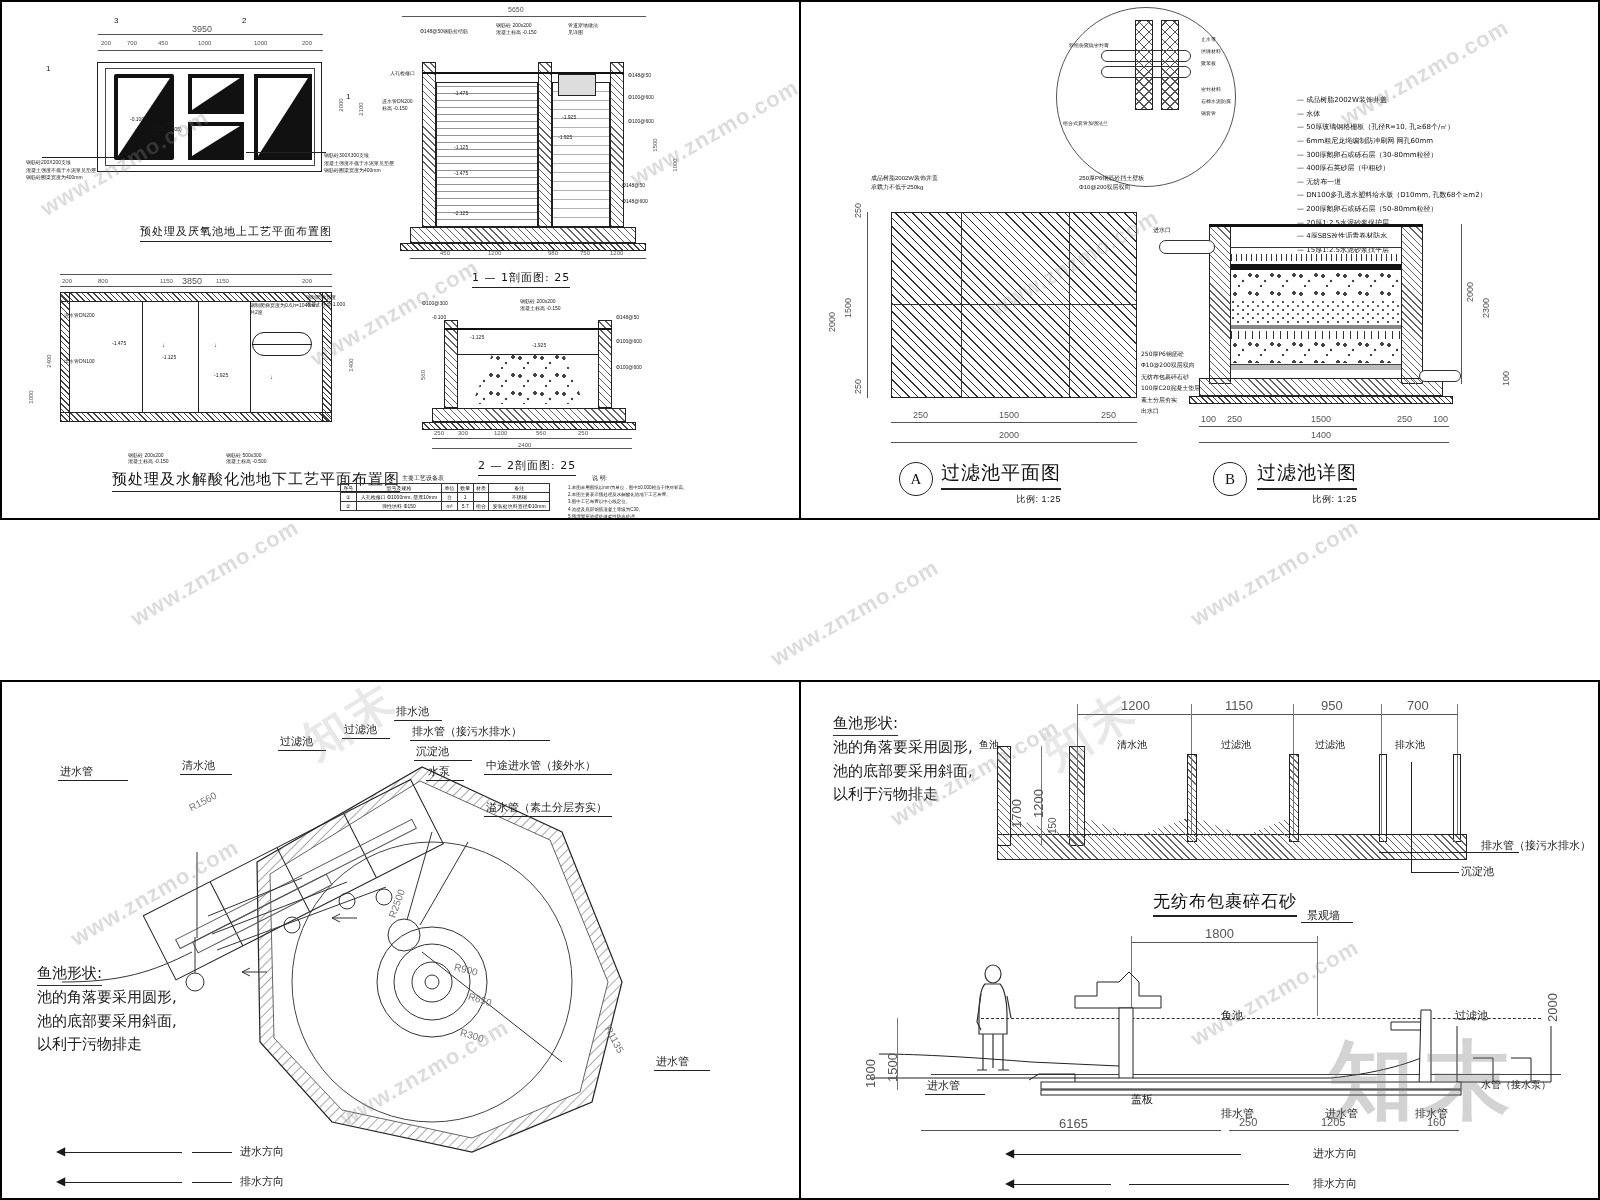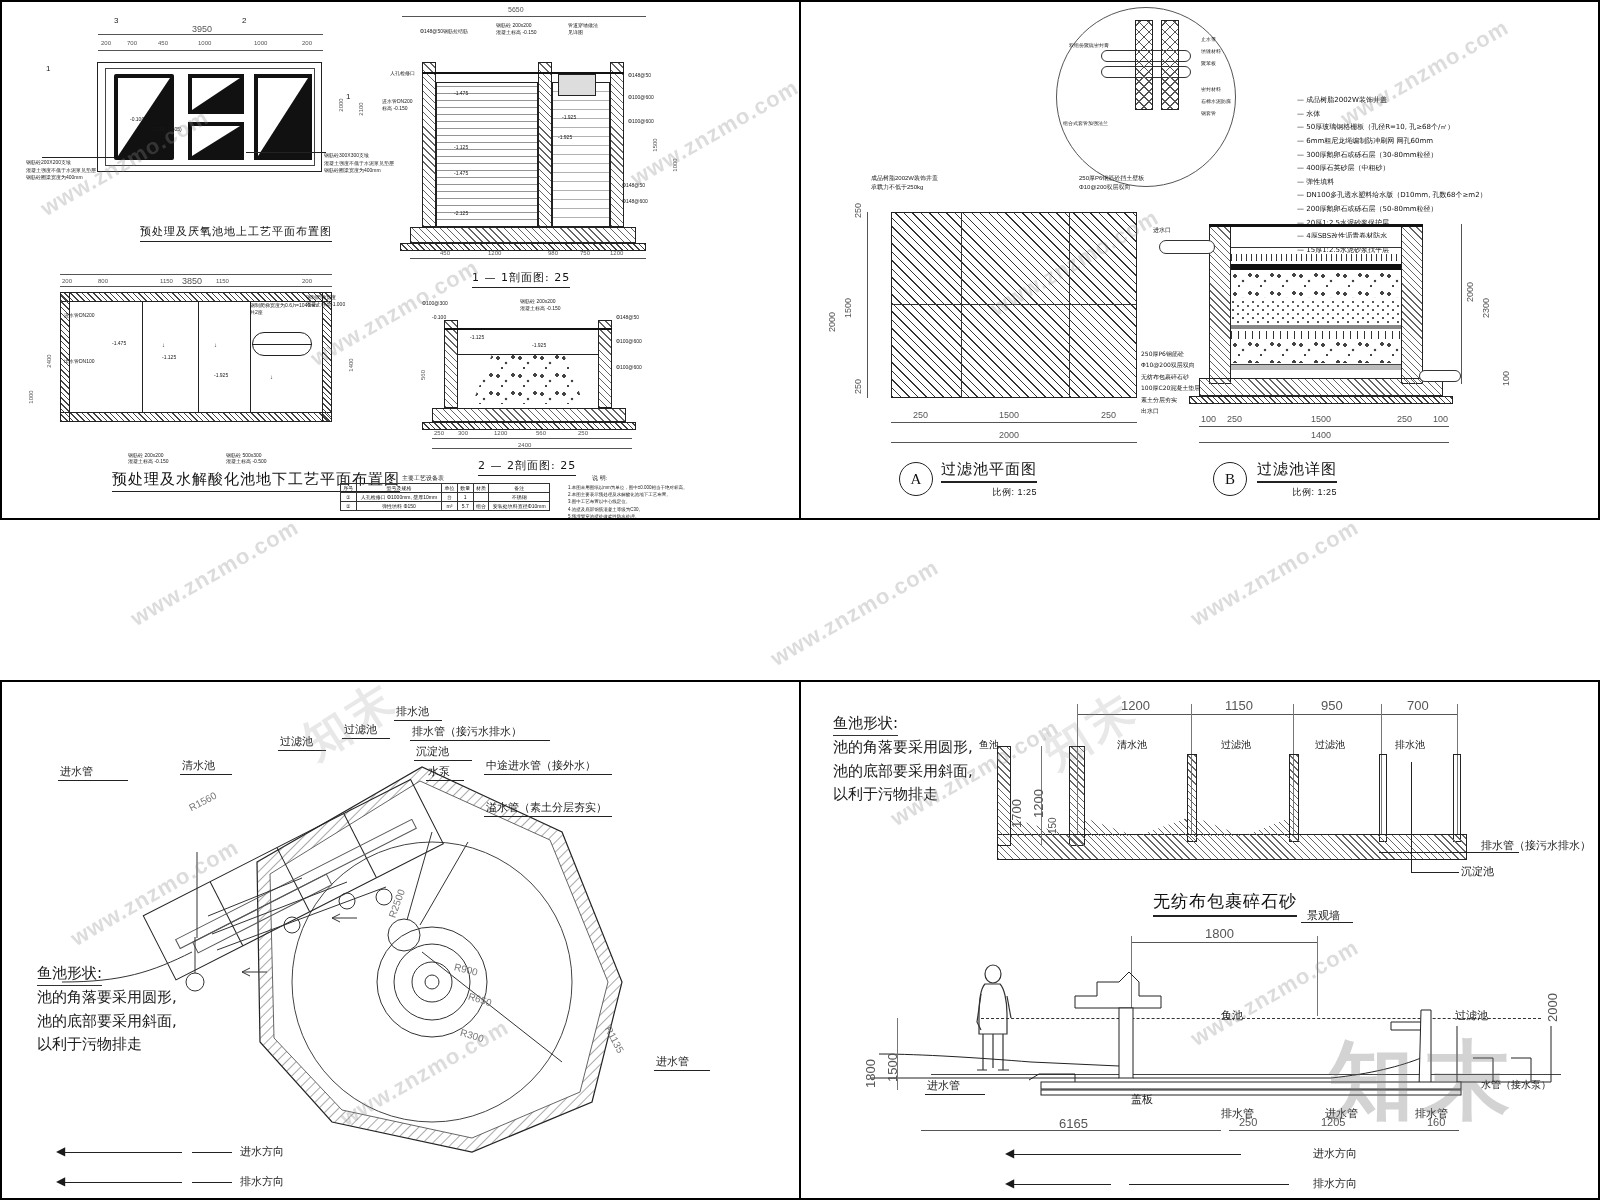--- a/index.html
+++ b/index.html
@@ -88,21 +88,21 @@
   .dimline { position:absolute; height:1px; background:#555; }
   .dimtxt  { position:absolute; font-size:9px; color:#555; font-family:"Liberation Sans",sans-serif; white-space:nowrap;}
 
   .circ-tag {
     position:absolute; border:1.5px solid #222; border-radius:50%;
     display:flex; align-items:center; justify-content:center;
     font-size:15px; font-family:"Liberation Serif", serif; color:#111;
   }
 
   .title-blk { position:absolute; }
-  .title-blk .name { font-size:15px; font-family:"DejaVu Sans",sans-serif; letter-spacing:1px; border-bottom:2px solid #222; padding-bottom:2px; }
+  .title-blk .name { font-size:19px; font-family:"DejaVu Sans",sans-serif; letter-spacing:1px; border-bottom:2px solid #222; padding-bottom:2px; }
   .title-blk .scale { font-size:9px; margin-top:3px; text-align:right; letter-spacing:.5px; }
 
   
   .note { position:absolute; line-height:1.55; font-size:15px; font-family:"DejaVu Sans",sans-serif; color:#1a1a1a; }
   .note .hd { border-bottom:1px solid #333; display:inline-block; }
 
   
   .matlist { position:absolute; font-size:7px; line-height:1.95; font-family:"DejaVu Sans",sans-serif; color:#111; }
   .matlist div { white-space:nowrap; }
 
@@ -361,21 +361,21 @@
     <span class="cad" style="left:400px;top:108px;font-size:5px;">钢套管</span>
     <span class="cad" style="left:262px;top:118px;font-size:5px;">组合式套管加强法兰</span>
 
     <div class="matlist" id="mat-list" style="left:496px;top:92px;">
         <div>—  成品树脂2002W装饰井盖</div>
         <div>—  水体</div>
         <div>—  50厚玻璃钢格栅板（孔径R=10, 孔≥68个/㎡）</div>
         <div>—  6mm粗尼龙绳编制防冲刷网 网孔60mm</div>
         <div>—  300厚鹅卵石或砾石层（30-80mm粒径）</div>
         <div>—  400厚石英砂层（中粗砂）</div>
-        <div>—  弹性填料</div>
+        <div>—  无纺布一道</div>
         <div>—  DN100多孔透水塑料给水版（D10mm, 孔数68个≥m2）</div>
         <div>—  200厚鹅卵石或砾石层（50-80mm粒径）</div>
         <div>—  20厚1:2.5水泥砂浆保护层</div>
         <div>—  4厚SBS改性沥青卷材防水</div>
         <div>—  15厚1:2.5水泥砂浆找平层</div>
       </div>
 
     <div class="cad" style="left:70px;top:172px;font-size:6px;line-height:1.5;">
       <span>成品树脂2002W装饰井盖</span><br>
       <span>承载力不低于250kg</span>

